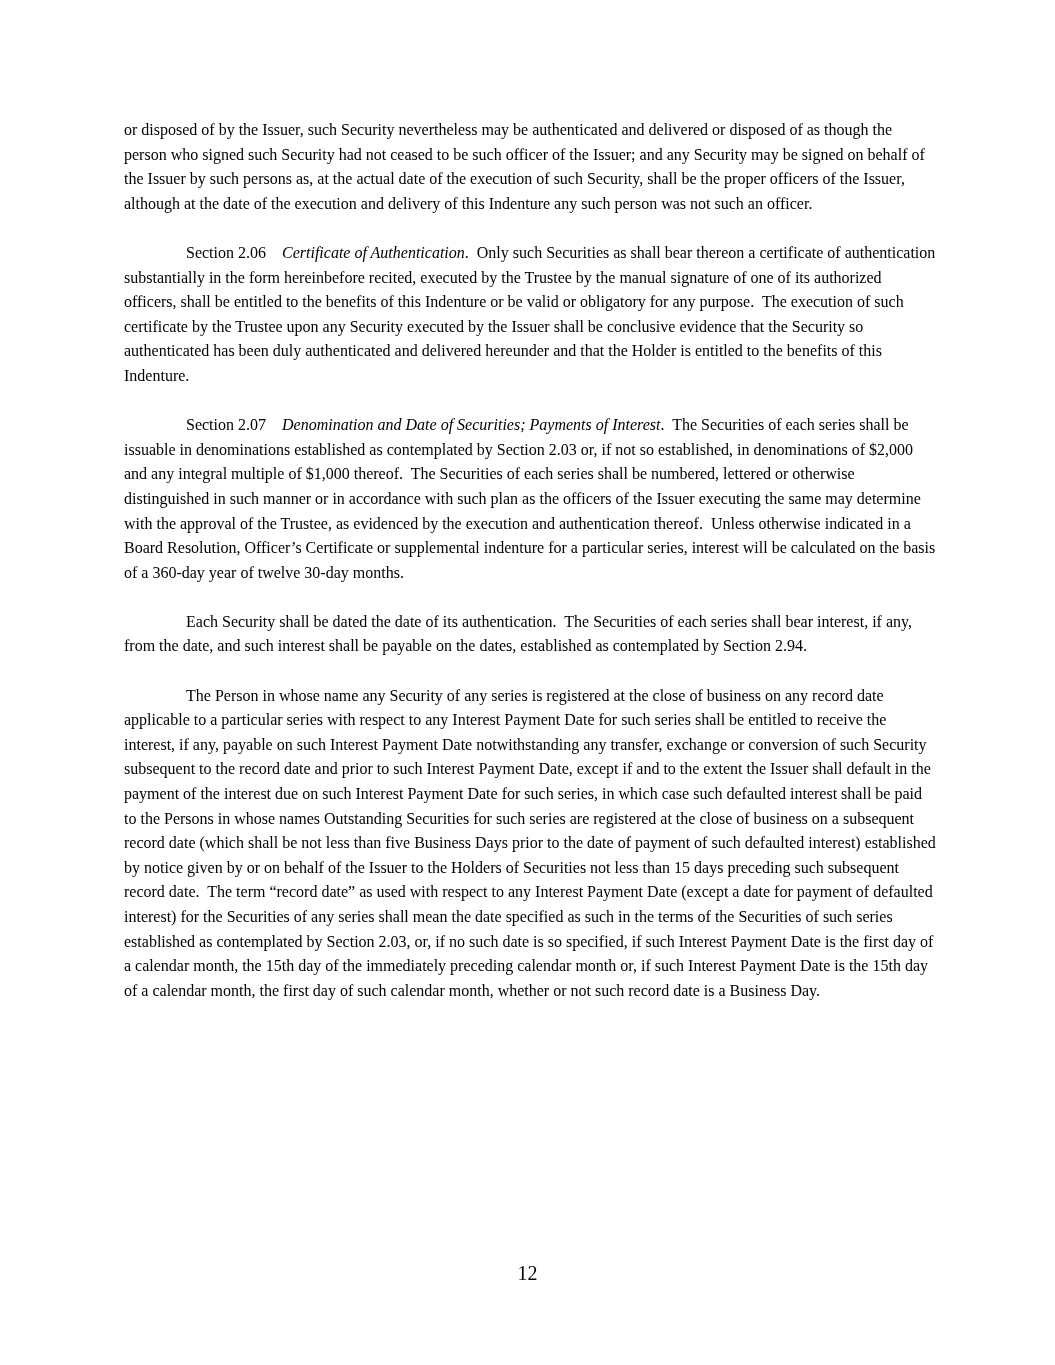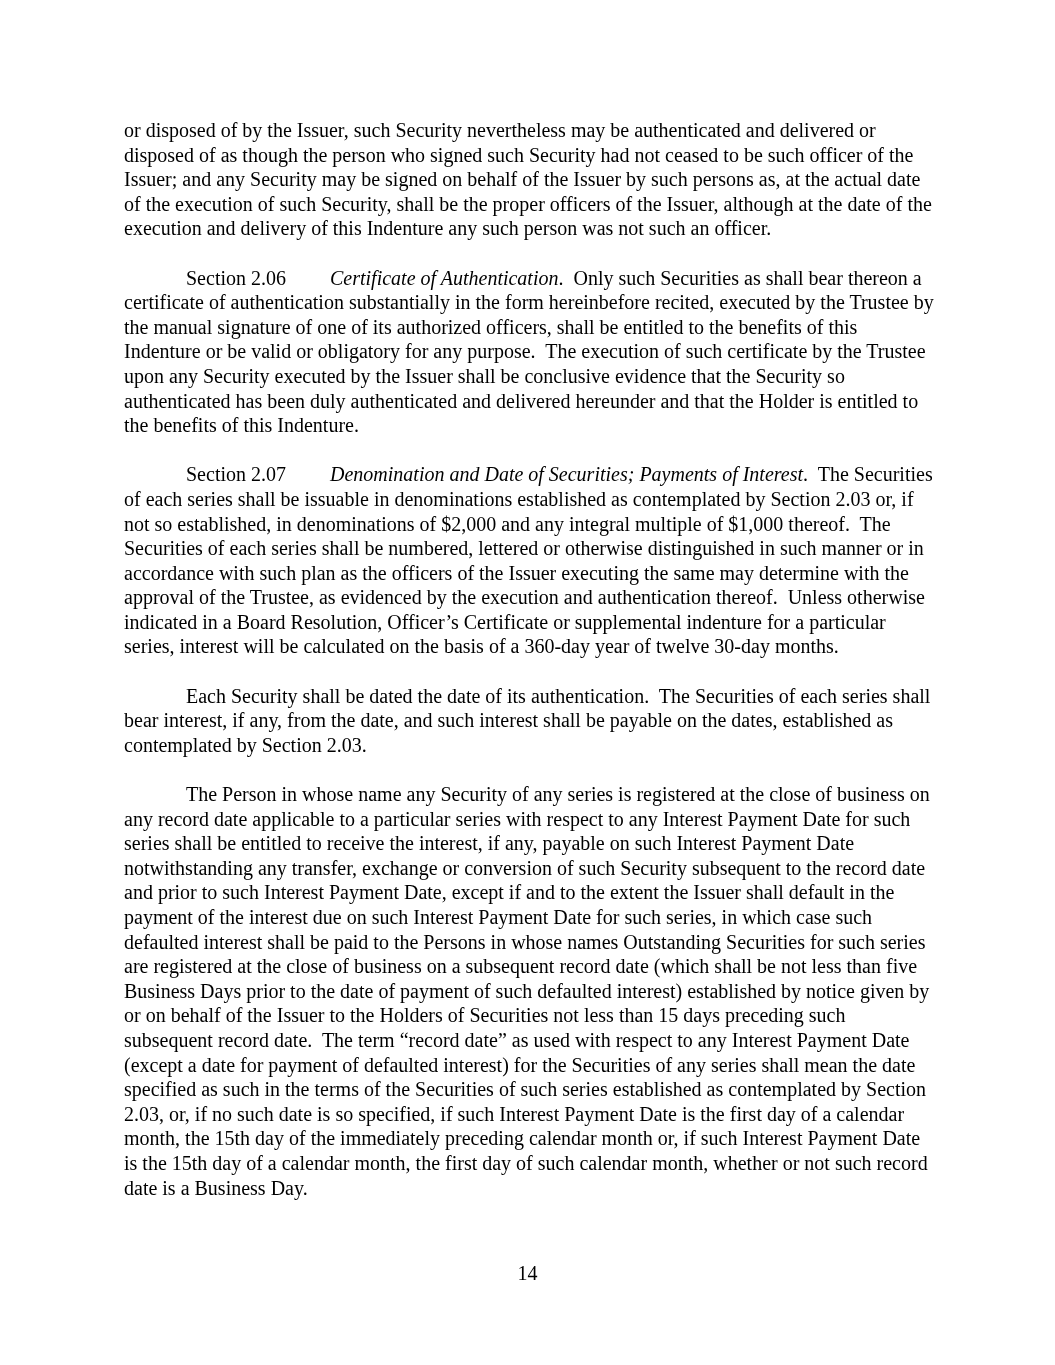--- a/index.html
+++ b/index.html
@@ -14,47 +14,47 @@
     background: #ffffff;
     color: #000000;
     font-family: "Liberation Serif", serif;
     overflow: hidden;
   }
   .text-block {
     position: absolute;
     left: 124px;
     top: 118px;
     width: 812px;
-    font-size: 20px;
+    font-size: 16px;
     line-height: 24.6px;
     text-align: left;
   }
   p.para {
     margin: 0 0 24.6px 0;
     white-space: pre-wrap;
   }
   p.para.indent {
     text-indent: 62px;
   }
-  .run-italic { font-style: italic; margin-left: 24px; }
+  .run-italic { font-style: italic; }
   .run-bold { font-weight: normal; }
   .page-number {
     position: absolute;
     left: 0;
     top: 1262px;
     width: 100%;
     text-align: center;
     font-size: 20px;
   }
 </style>
 </head>
 <body>
 
 <div class="page">
   <div class="text-block">
       <p class="para"><span>or disposed of by the Issuer, such Security nevertheless may be authenticated and delivered or disposed of as though the person who signed such Security had not ceased to be such officer of the Issuer; and any Security may be signed on behalf of the Issuer by such persons as, at the actual date of the execution of such Security, shall be the proper officers of the Issuer, although at the date of the execution and delivery of this Indenture any such person was not such an officer.</span></p>
       <p class="para indent"><span>Section 2.06    </span><span class="run-italic">Certificate of Authentication</span><span>.  Only such Securities as shall bear thereon a certificate of authentication substantially in the form hereinbefore recited, executed by the Trustee by the manual signature of one of its authorized officers, shall be entitled to the benefits of this Indenture or be valid or obligatory for any purpose.  The execution of such certificate by the Trustee upon any Security executed by the Issuer shall be conclusive evidence that the Security so authenticated has been duly authenticated and delivered hereunder and that the Holder is entitled to the benefits of this Indenture.</span></p>
       <p class="para indent"><span>Section 2.07    </span><span class="run-italic">Denomination and Date of Securities; Payments of Interest</span><span>.  The Securities of each series shall be issuable in denominations established as contemplated by Section 2.03 or, if not so established, in denominations of $2,000 and any integral multiple of $1,000 thereof.  The Securities of each series shall be numbered, lettered or otherwise distinguished in such manner or in accordance with such plan as the officers of the Issuer executing the same may determine with the approval of the Trustee, as evidenced by the execution and authentication thereof.  Unless otherwise indicated in a Board Resolution, Officer’s Certificate or supplemental indenture for a particular series, interest will be calculated on the basis of a 360-day year of twelve 30-day months.</span></p>
-      <p class="para indent"><span>Each Security shall be dated the date of its authentication.  The Securities of each series shall bear interest, if any, from the date, and such interest shall be payable on the dates, established as contemplated by Section 2.03.</span></p>
+      <p class="para indent"><span>Each Security shall be dated the date of its authentication.  The Securities of each series shall bear interest, if any, from the date, and such interest shall be payable on the dates, established as contemplated by Section 2.94.</span></p>
       <p class="para indent"><span>The Person in whose name any Security of any series is registered at the close of business on any record date applicable to a particular series with respect to any Interest Payment Date for such series shall be entitled to receive the interest, if any, payable on such Interest Payment Date notwithstanding any transfer, exchange or conversion of such Security subsequent to the record date and prior to such Interest Payment Date, except if and to the extent the Issuer shall default in the payment of the interest due on such Interest Payment Date for such series, in which case such defaulted interest shall be paid to the Persons in whose names Outstanding Securities for such series are registered at the close of business on a subsequent record date (which shall be not less than five Business Days prior to the date of payment of such defaulted interest) established by notice given by or on behalf of the Issuer to the Holders of Securities not less than 15 days preceding such subsequent record date.  The term </span><span class="run-bold">“record date”</span><span> as used with respect to any Interest Payment Date (except a date for payment of defaulted interest) for the Securities of any series shall mean the date specified as such in the terms of the Securities of such series established as contemplated by Section 2.03, or, if no such date is so specified, if such Interest Payment Date is the first day of a calendar month, the 15th day of the immediately preceding calendar month or, if such Interest Payment Date is the 15th day of a calendar month, the first day of such calendar month, whether or not such record date is a Business Day.</span></p>
     </div>
-  <div class="page-number">14</div>
+  <div class="page-number">12</div>
 </div>
 
 </body></html>

